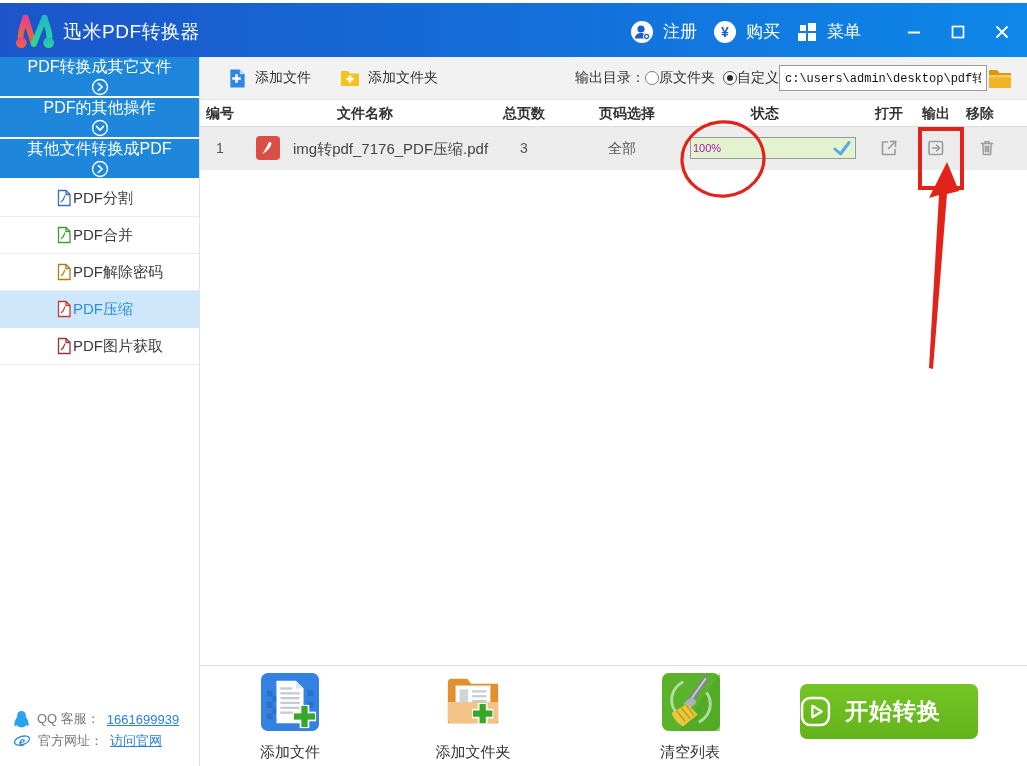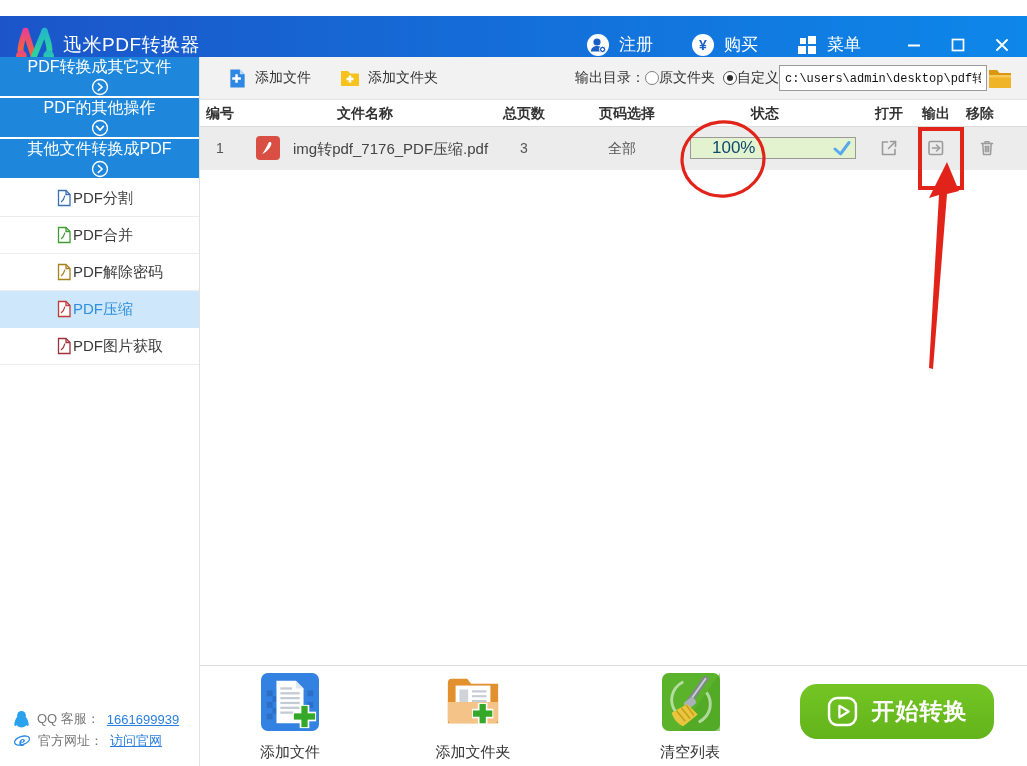--- a/index.html
+++ b/index.html
@@ -1,25 +1,25 @@
 <!DOCTYPE html>
 <html><head>
 <meta charset="utf-8">
 <style>
   html,body{margin:0;padding:0;background:#888;}
   .window{position:relative;width:1027px;height:766px;background:#fff;overflow:hidden;
     font-family:"Liberation Sans","DejaVu Sans",sans-serif;color:#333;}
 
   
-  .titlebar{position:absolute;left:0;top:16px;width:1027px;height:57px;
+  .titlebar{position:absolute;left:0;top:3px;width:1027px;height:57px;
     background:linear-gradient(90deg,#1b55c9 0%,#0d87e9 100%);
     display:flex;align-items:center;color:#fff;}
   .logo{margin-left:13px;width:44px;height:38px;flex:0 0 auto;}
   .apptitle{font-size:19px;margin-left:6px;letter-spacing:.5px;}
-  .tb-actions{margin-left:auto;display:flex;align-items:center;gap:38px;margin-right:44px;}
+  .tb-actions{margin-left:auto;display:flex;align-items:center;gap:16px;margin-right:44px;}
   .tb-action{display:flex;align-items:center;gap:9px;cursor:pointer;font-size:17px;}
   .tb-controls{display:flex;align-items:center;gap:26px;margin-right:16px;}
   .tb-ctl{width:18px;height:18px;display:flex;align-items:center;justify-content:center;cursor:pointer;}
 
   
   .sidebar{position:absolute;left:0;top:57px;width:200px;height:709px;background:#fff;
     border-right:1px solid #e2e2e2;box-sizing:border-box;}
   .cat{height:39px;margin-bottom:2px;background:#1e87db;color:#fff;display:flex;align-items:center;
     padding:0 13px;font-size:16px;cursor:pointer;flex-direction:column;}
   .cat .grow{flex:1;}
@@ -47,32 +47,32 @@
 
   
   .thead{position:absolute;left:0;top:43px;width:827px;height:27px;background:#fff;
     border-bottom:1px solid #dcdcdc;box-sizing:border-box;}
   .th{position:absolute;top:0;height:26px;line-height:26px;text-align:center;
     font-size:14px;font-weight:700;color:#333;}
   .trow{position:absolute;left:0;top:70px;width:827px;height:43px;background:#ececec;}
   .td{position:absolute;top:0;height:43px;line-height:43px;font-size:14px;color:#555;text-align:center;}
   .progress{position:absolute;left:490px;top:10px;width:164px;height:20px;background:#e4f3cf;
     border:1px solid #9a9a9a;display:flex;align-items:center;}
-  .progress .pct{font-size:17px;color:#0c4a6e;margin-left:21px;flex:1;text-align:left;}
+  .progress .pct{font-size:11px;color:#a21caf;margin-left:2px;flex:1;text-align:left;}
   .rowicon{position:absolute;top:10px;width:22px;height:22px;cursor:pointer;}
   .listarea{position:absolute;left:0;top:113px;width:827px;height:495px;background:#fff;}
 
   
   .bottombar{position:absolute;left:0;top:608px;width:827px;height:101px;background:#fff;
     border-top:1px solid #dcdcdc;box-sizing:border-box;}
   .bitem{position:absolute;width:130px;text-align:center;cursor:pointer;}
   .bitem .blabel{display:block;margin-top:8px;font-size:15px;color:#333;}
-  .startbtn{position:absolute;left:600px;top:18px;width:194px;height:55px;border-radius:17px;
+  .startbtn{position:absolute;left:600px;top:18px;width:178px;height:55px;border-radius:7px;
     background:linear-gradient(180deg,#74c524,#63b31b);display:flex;align-items:center;
-    justify-content:center;gap:14px;cursor:pointer;}
+    justify-content:flex-start;gap:14px;cursor:pointer;}
   .startbtn .stxt{color:#fff;font-size:23px;font-weight:700;letter-spacing:1px;}
 
   
   .annot{position:absolute;left:0;top:0;width:1027px;height:766px;pointer-events:none;z-index:50;}
 </style>
 </head>
 <body>
 
 <div class="window">
 

